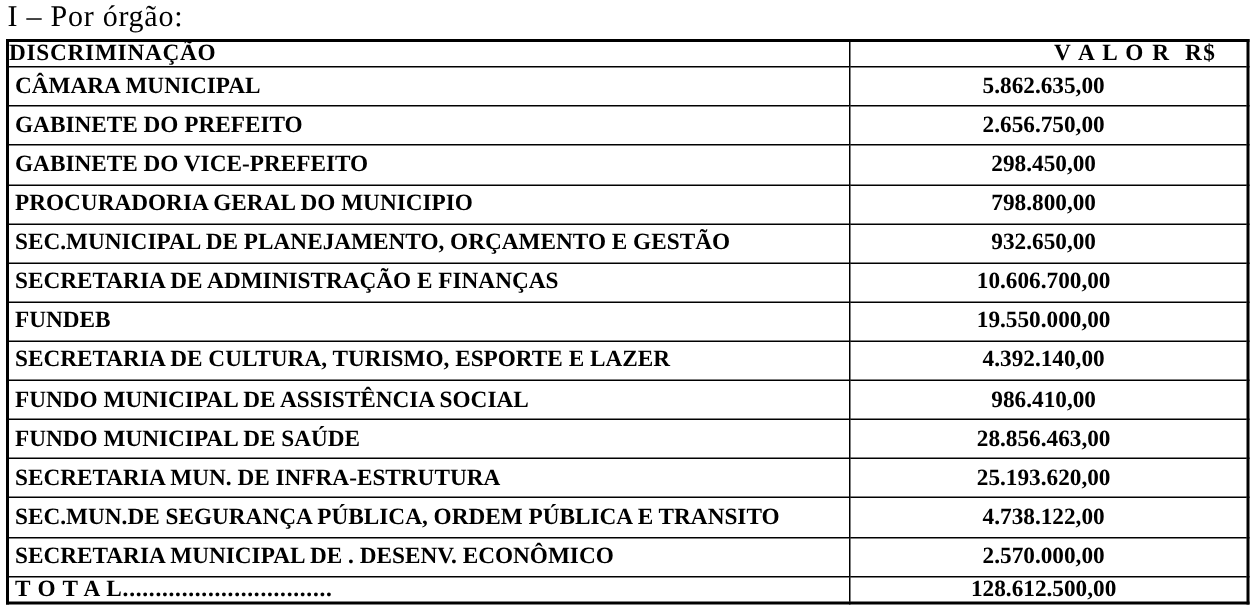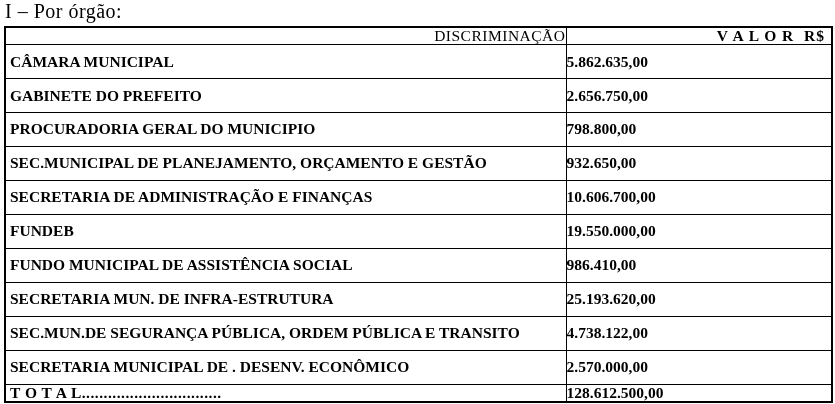--- a/index.html
+++ b/index.html
@@ -41,38 +41,38 @@
   th, td {
     border: 1px solid #000000;
     padding: 0;
     font-size: 15.5px;
     line-height: 1.05;
     overflow: hidden;
     vertical-align: middle;
     font-weight: bold;
   }
   th.h-disc {
-    font-weight: 400;
-    text-align: right;
+    font-weight: 700;
+    text-align: left;
     letter-spacing: 0.5px;
   }
   th.h-value {
     font-weight: 700;
     text-align: right;
-    padding-right: 6px;
+    padding-right: 20px;
     letter-spacing: 1px;
     white-space: pre;
   }
   td.name {
     text-align: left;
     padding-left: 4px;
     white-space: pre;
   }
   td.value {
-    text-align: left;
+    text-align: center;
     padding-right: 6px;
     white-space: nowrap;
   }
   tr.total td {
     font-weight: 700;
   }
   tr.total td.name {
     letter-spacing: 0.5px;
   }
 </style>
@@ -98,38 +98,50 @@
 
     <tr>
           <td class="name">CÂMARA MUNICIPAL</td>
           <td class="value">5.862.635,00</td>
         </tr>
         <tr>
           <td class="name">GABINETE DO PREFEITO</td>
           <td class="value">2.656.750,00</td>
         </tr>
         <tr>
+          <td class="name">GABINETE DO VICE-PREFEITO</td>
+          <td class="value">298.450,00</td>
+        </tr>
+        <tr>
           <td class="name">PROCURADORIA GERAL DO MUNICIPIO</td>
           <td class="value">798.800,00</td>
         </tr>
         <tr>
           <td class="name">SEC.MUNICIPAL DE PLANEJAMENTO, ORÇAMENTO E GESTÃO</td>
           <td class="value">932.650,00</td>
         </tr>
         <tr>
           <td class="name">SECRETARIA DE ADMINISTRAÇÃO E FINANÇAS</td>
           <td class="value">10.606.700,00</td>
         </tr>
         <tr>
           <td class="name">FUNDEB</td>
           <td class="value">19.550.000,00</td>
         </tr>
         <tr>
+          <td class="name">SECRETARIA DE CULTURA, TURISMO, ESPORTE E LAZER</td>
+          <td class="value">4.392.140,00</td>
+        </tr>
+        <tr>
           <td class="name">FUNDO MUNICIPAL DE ASSISTÊNCIA SOCIAL</td>
           <td class="value">986.410,00</td>
+        </tr>
+        <tr>
+          <td class="name">FUNDO MUNICIPAL DE SAÚDE</td>
+          <td class="value">28.856.463,00</td>
         </tr>
         <tr>
           <td class="name">SECRETARIA MUN. DE INFRA-ESTRUTURA</td>
           <td class="value">25.193.620,00</td>
         </tr>
         <tr>
           <td class="name">SEC.MUN.DE SEGURANÇA PÚBLICA, ORDEM PÚBLICA E TRANSITO</td>
           <td class="value">4.738.122,00</td>
         </tr>
         <tr>

